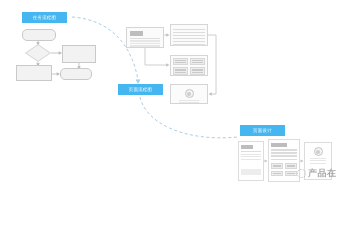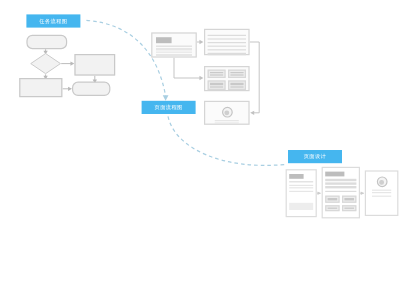--- a/index.html
+++ b/index.html
@@ -267,14 +267,18 @@
 
   <div class="hcard" id="hc-c">
     <div class="circle">
       <div class="circle-in"></div>
     </div>
     <span class="bar ln light"></span>
     <span class="bar ln light"></span>
     <span class="bar ln light"></span>
   </div>
 
+  <div id="watermark">
+    <span class="wm-mark"></span>
+    <span>产品在</span>
+  </div>
 
 </div>
 
 </body></html>

